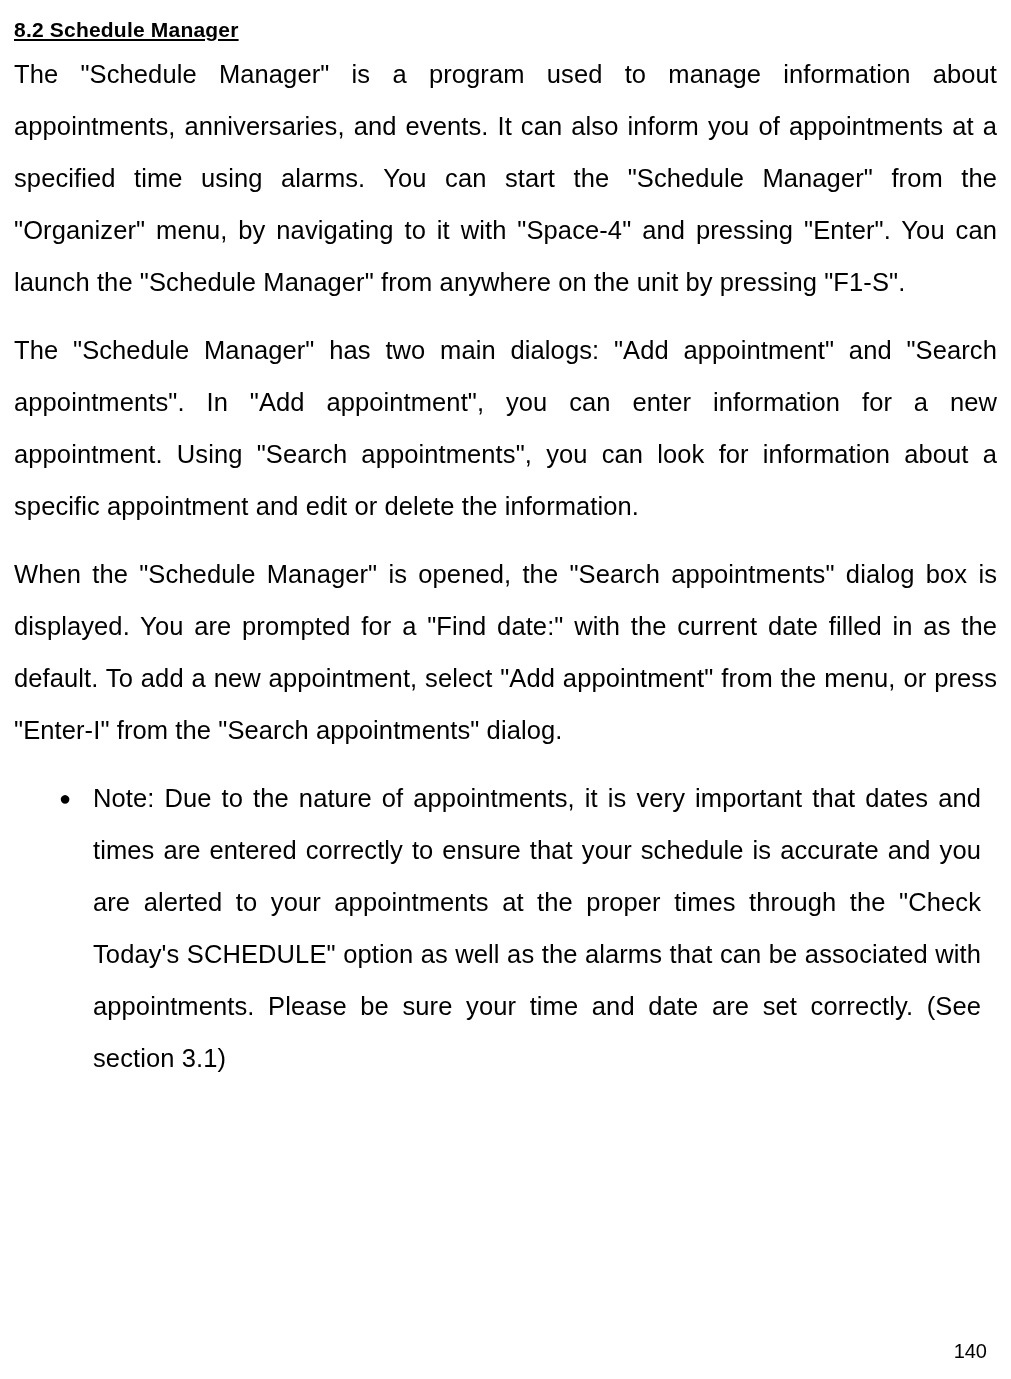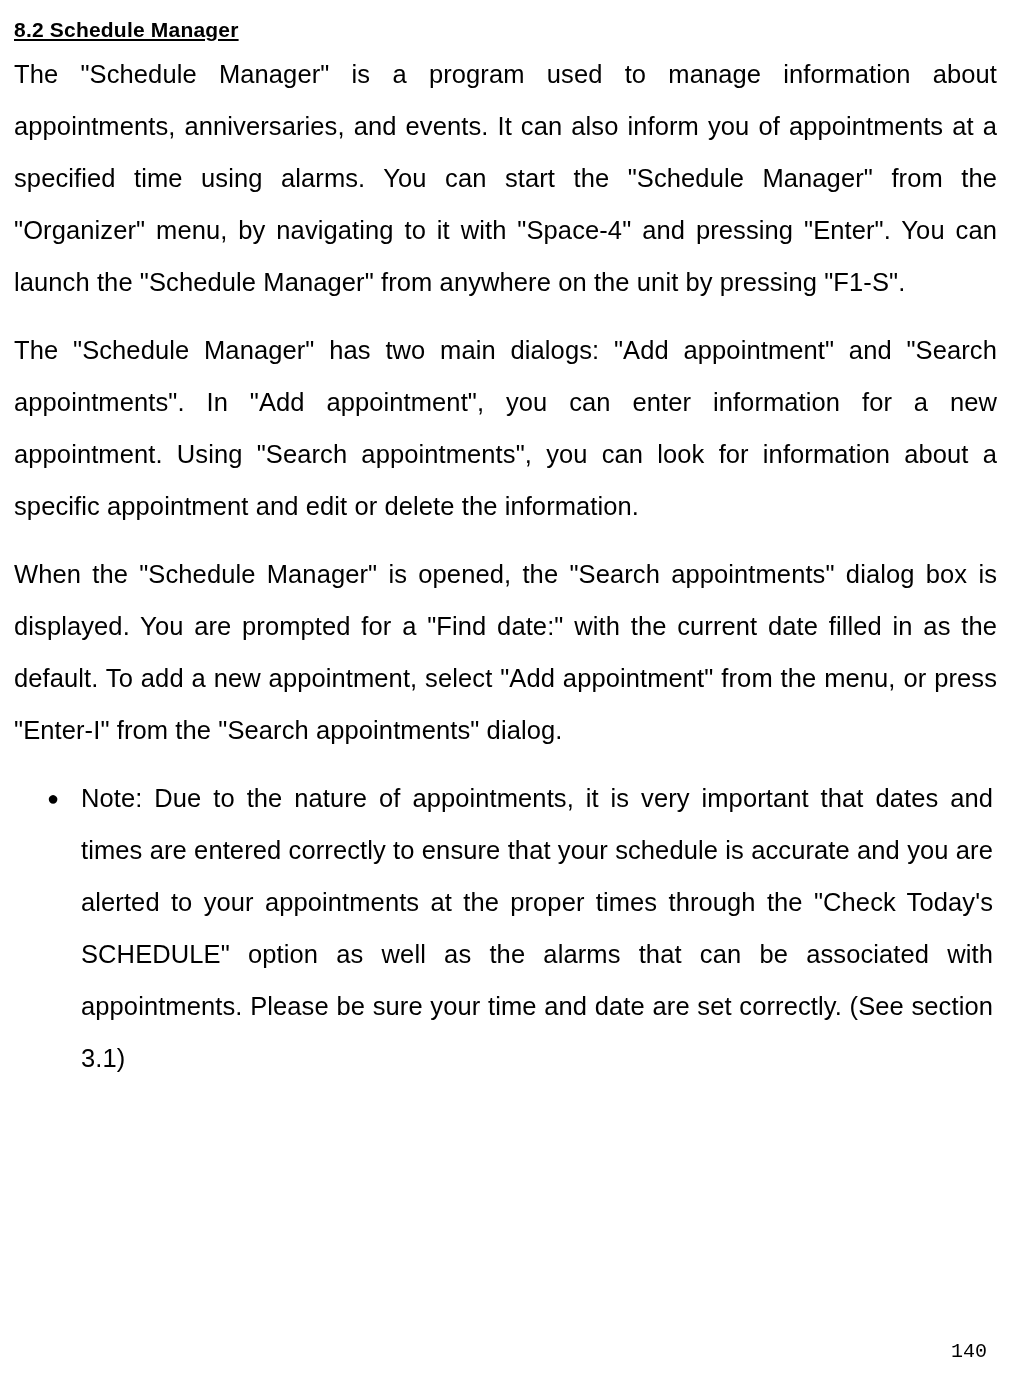--- a/index.html
+++ b/index.html
@@ -21,21 +21,21 @@
   }
   .para {
     font-size: 25.5px;
     line-height: 2.04;
     text-align: justify;
     margin: 0 0 16px 0;
     letter-spacing: 0.1px;
   }
   ul.note-list {
     list-style: none;
-    margin: 4px;
+    margin: 16px;
     padding: 0 0 0 63px;
   }
   ul.note-list li {
     position: relative;
     font-size: 25.5px;
     line-height: 2.04;
     text-align: justify;
     margin: 0;
     letter-spacing: 0.1px;
   }
@@ -44,21 +44,21 @@
     position: absolute;
     left: -34px;
     top: 0;
     font-size: 20px;
     line-height: 52px;
   }
   .page-num {
     position: absolute;
     right: 24px;
     top: 1340px;
-    font-family: Liberation Mono, monospace;
+    font-family: Liberation Sans, sans-serif;
     font-size: 20px;
   }
 </style>
 </head>
 <body>
 
 <h2 class="section-heading">8.2 Schedule Manager</h2>
 
 <p class="para">The "Schedule Manager" is a program used to manage information about appointments, anniversaries, and events. It can also inform you of appointments at a specified time using alarms. You can start the "Schedule Manager" from the "Organizer" menu, by navigating to it with "Space-4" and pressing "Enter". You can launch the "Schedule Manager" from anywhere on the unit by pressing "F1-S".</p>
 

